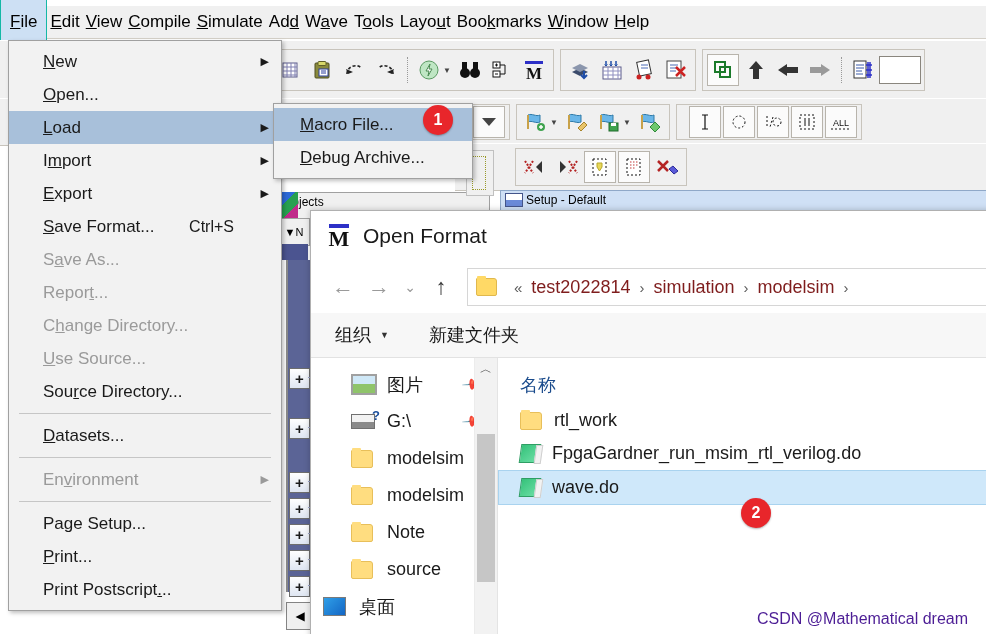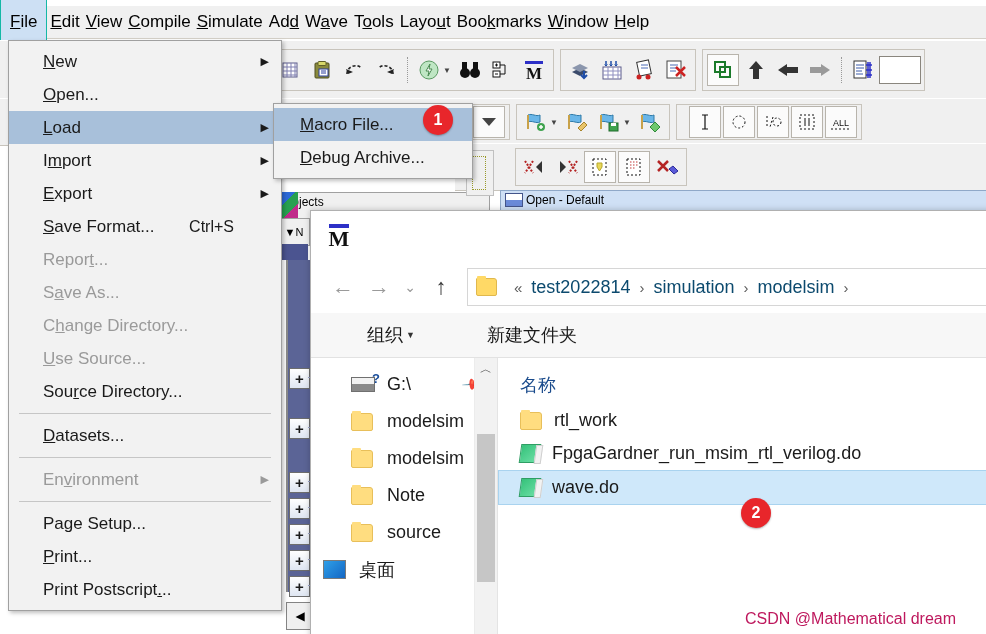--- a/index.html
+++ b/index.html
@@ -215,34 +215,34 @@
     border: 1px solid #e0b84d;
     border-radius: 1px 3px 2px 2px;
     margin-right: 10px;
     position: relative;
   }
   .crumb-folder::before {
     content:''; position:absolute; left:0; top:-3px;
     width:9px; height:3px; background:#ffd966;
     border-radius:1px 1px 0 0;
   }
-  .crumb-txt { font-size: 18px; color: #0c4a6e; margin: 0 2px; }
+  .crumb-txt { font-size: 18px; color: #7f1d1d; margin: 0 2px; }
   .crumb-sep { font-size: 15px; color: #5a5a5a; margin: 0 7px; }
 
   .dlg-cmdbar {
     height: 44px;
     display: flex; align-items: center;
     padding: 0 24px;
     background: #f7f7f7;
     border-bottom: 1px solid #e2e2e2;
   }
   .cmd-item {
     font-size: 18px; color: #1a1a1a;
     margin-right: 40px;
-    display: flex; align-items: center; gap: 3px; margin-left: 32px;
+    display: flex; align-items: center; gap: 9px;
   }
   .cmd-caret { font-size: 9px; color: #333; }
 
   .dlg-body { display: flex; height: 100%; background: #fff; }
   .nav-pane {
     width: 186px;
     position: relative;
     background: #fff;
     padding-top: 8px;
   }
@@ -362,23 +362,23 @@
     color: #fff;
     font-size: 16px; font-weight: bold;
     display: flex; align-items: center; justify-content: center;
     box-shadow: 0 1px 2px rgba(0,0,0,.3);
     z-index: 60;
   }
 
   
   .watermark {
     position: absolute;
-    right: 30px; bottom: 6px;
+    right: 18px; bottom: 6px;
     font-size: 16px;
-    color: #be185d;
+    color: #4c1d95;
     z-index: 70;
   }
 
   
   .sliver { position: absolute; }
 </style>
 </head>
 <body>
 
 <div id="root">
@@ -639,21 +639,21 @@
   <div class="sliver" style="left:276px;top:192px;width:22px;height:26px;background:linear-gradient(135deg,#2d6ad8 0 40%,#28a050 40% 70%,#c02a8a 70%);"></div>
   <div class="sliver" style="left:278px;top:218px;width:30px;height:26px;background:#f0f0f0;border:1px solid #a0a0a0;display:flex;align-items:center;justify-content:center;font-size:11px;">
     <span>▼</span>
       <span>N</span>
   </div>
   <div class="sliver" style="left:278px;top:244px;width:30px;height:16px;background:#4b5490;"></div>
 
   <div class="panel-objects" style="left:500px;top:190px;width:486px;height:28px;background:#cfe0f5;border-color:#8fa8c8;">
     <div class="panel-title">
       <span style="display:inline-block;width:16px;height:12px;background:linear-gradient(#fff 50%,#6a8ad8 50%);border:1px solid #44558a;"></span>
-      <span>Open - Default</span>
+      <span>Setup - Default</span>
     </div>
   </div>
 
   <div class="tree-strip" style="left:286px;top:260px;width:24px;height:332px;"></div>
   <div class="plus-box" style="left:289px;top:368px;">+</div>
   <div class="plus-tick" style="left:308px;top:377px;"></div>
   <div class="plus-box" style="left:289px;top:418px;">+</div>
   <div class="plus-tick" style="left:308px;top:427px;"></div>
   <div class="plus-box" style="left:289px;top:472px;">+</div>
   <div class="plus-tick" style="left:308px;top:481px;"></div>
@@ -689,24 +689,24 @@
     </div>
     <div class="menu-item mn">
       <span><u>E</u>xport</span>
       <span class="submark">▶</span>
     </div>
     <div class="menu-item mn">
       <span><u>S</u>ave Format...</span>
       <span class="accel">Ctrl+S</span>
     </div>
     <div class="menu-item mn disabled">
+      <span>S<u>a</u>ve As...</span>
+    </div>
+    <div class="menu-item mn disabled">
       <span>Repor<u>t</u>...</span>
-    </div>
-    <div class="menu-item mn disabled">
-      <span>S<u>a</u>ve As...</span>
     </div>
     <div class="menu-item mn disabled">
       <span>C<u>h</u>ange Directory...</span>
     </div>
     <div class="menu-item mn disabled">
       <span><u>U</u>se Source...</span>
     </div>
     <div class="menu-item mn">
       <span>Sou<u>r</u>ce Directory...</span>
     </div>
@@ -749,20 +749,21 @@
 
   <div class="badge" style="left:423px;top:105px;">1</div>
 
   <div class="dialog" style="left:310px;top:210px;width:690px;height:430px;">
 
     <div class="dlg-title">
       <span class="msim-logo">
         <span class="bar"></span>
           <span class="m">M</span>
       </span>
+      <span>Open Format</span>
     </div>
 
     <div class="dlg-navrow">
       <div class="navbtn">←</div>
       <div class="navbtn">→</div>
       <div class="navbtn small">⌄</div>
       <div class="navbtn enabled">↑</div>
       <div class="crumbbar">
         <span class="crumb-folder"></span>
         <span class="crumb-sep">«</span>
@@ -783,20 +784,27 @@
       <div class="cmd-item">
         <span>新建文件夹</span>
       </div>
     </div>
 
     <div class="dlg-body">
 
       <div class="nav-pane">
         <div class="nav-row">
           <span class="nav-ic">
+              <span class="pic-ic"></span>
+            </span>
+          <span>图片</span>
+          <span class="pin">📌</span>
+        </div>
+        <div class="nav-row">
+          <span class="nav-ic">
               <span class="drive-ic">
                 <span class="q">?</span>
               </span>
             </span>
           <span>G:\</span>
           <span class="pin">📌</span>
         </div>
         <div class="nav-row">
           <span class="nav-ic">
               <span class="folder-ic"></span>

